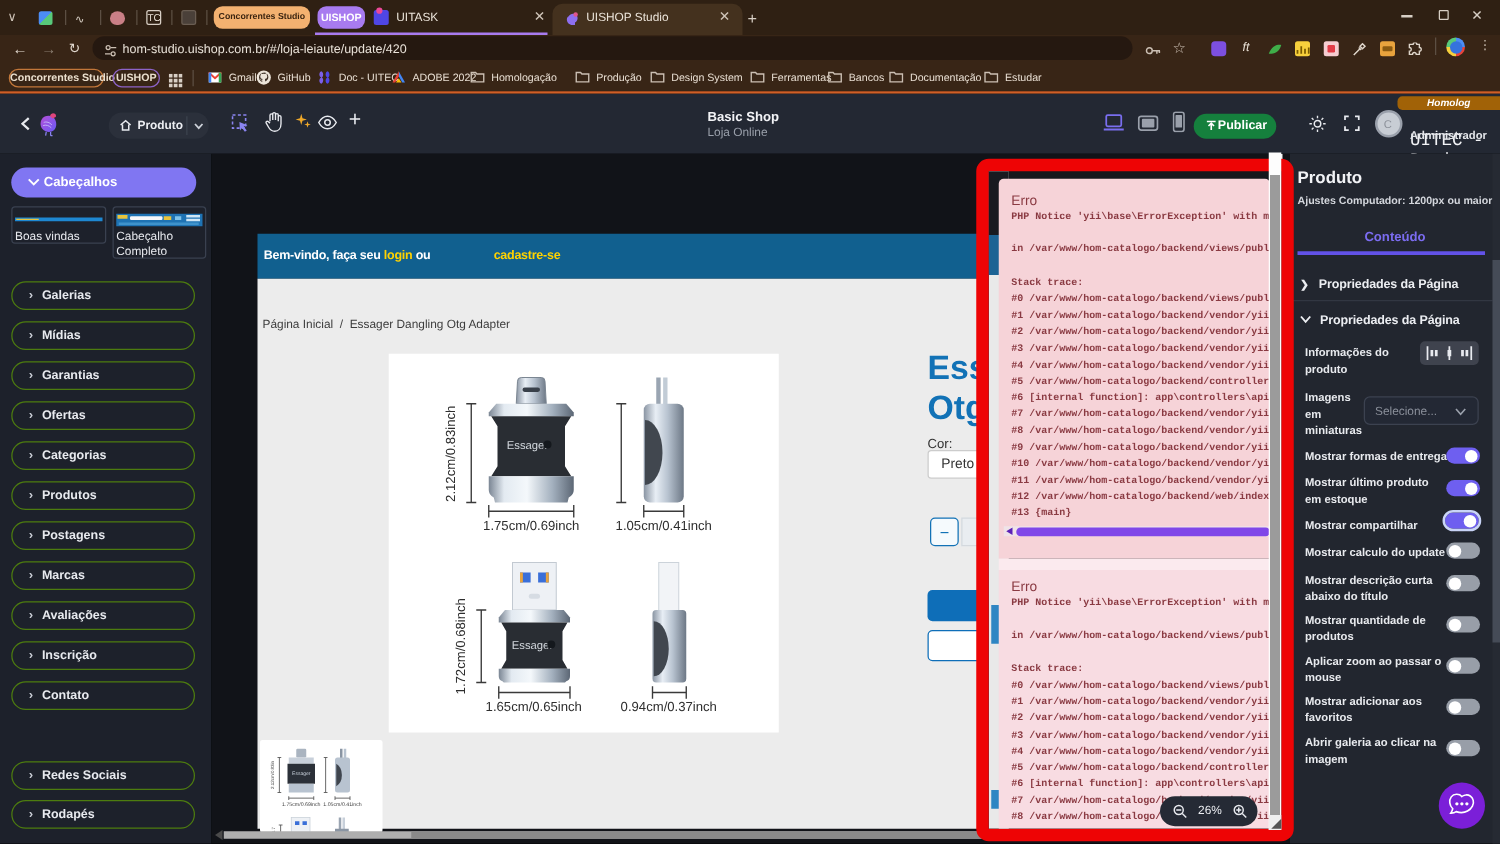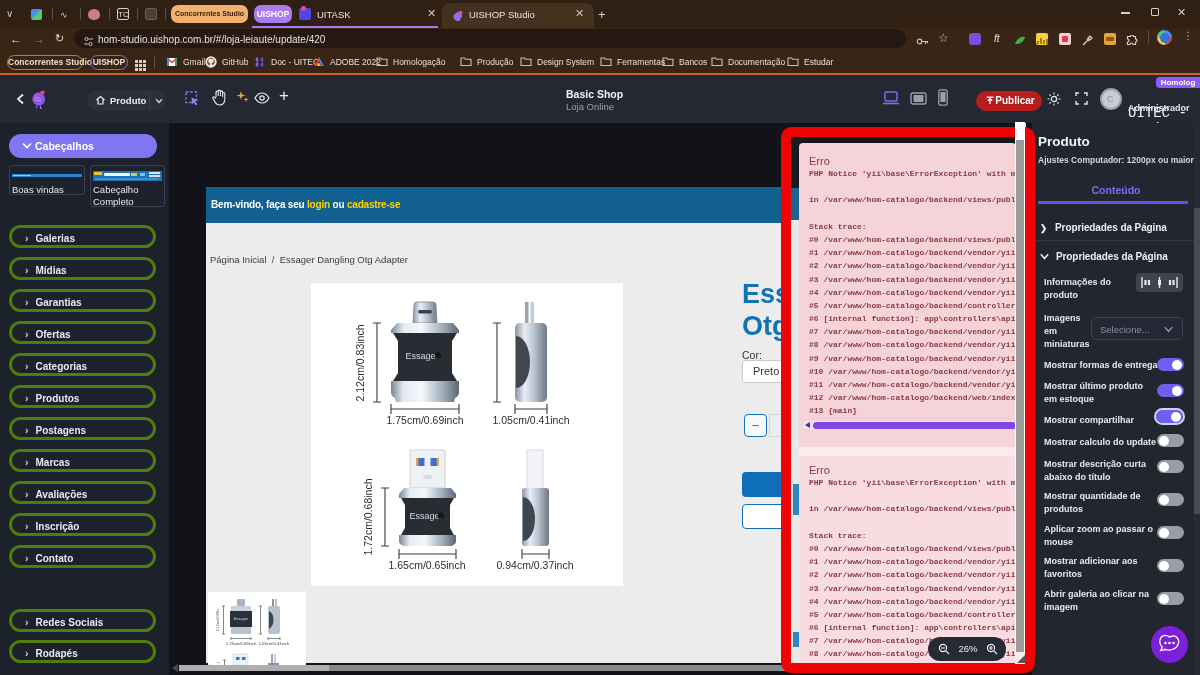--- a/index.html
+++ b/index.html
@@ -20,26 +20,26 @@
     color:#fff; font-size:8.5px; font-weight:bold; line-height:18px; text-align:center; }
   .groupline { left:252px; top:26px; width:186px; height:2px; background:#a87bf0; }
   .activetab { left:442px; top:3px; width:152px; height:25px; background:#44311e; border-radius:8px 8px 0 0; }
   .tabtext { color:#ece4da; font-size:9.5px; }
   .tabx { color:#cfc4b8; font-size:11px; }
   .bmk { display:flex; align-items:center; gap:5px; color:#e9dfd3; font-size:8.5px; white-space:nowrap; }
   .bmk i { font-style:normal; }
 
   
   #appheader { left:0; top:75px; width:1200px; height:48px; background:#232833; }
-  #homolog { right:0; top:77px; width:44px; height:11px; background:#8b5cf6; border-radius:4px 0 0 4px;
-      color:#fff; font-size:8px; font-weight:bold; text-align:center; line-height:11px; }
+  #homolog { right:0; top:77px; width:82px; height:11px; background:#a16207; border-radius:4px 0 0 4px;
+      color:#fff; font-size:8px; font-weight:bold; text-align:center; line-height:11px;font-style:italic; }
 
   
   #sidebar { left:0; top:123px; width:169px; height:552px; background:#1d212b; }
-  .pill { position:absolute; left:9px; width:147px; height:23px; border:3px solid #4d7c0f;
+  .pill { position:absolute; left:9px; width:147px; height:23px; border:1px solid #4d7c0f;
       border-radius:12px; color:#e8eaef; font-size:10px; font-weight:bold; line-height:21px; }
   .pill .chev { display:inline-block; margin:0 7px 0 13px; color:#c9cdd6; font-weight:bold; font-size:10.5px; }
   #cabpill { position:absolute; left:9px; top:11px; width:148px; height:24px; background:#8076f2;
       border-radius:12px; color:#fff; font-size:10.5px; font-weight:bold; line-height:24px; }
 
   
   #canvas { left:169px; top:123px; width:863px; height:552px; background:#111318; overflow:hidden; }
   #site { position:absolute; left:37px; top:0; width:820px; height:552px; }
   #bluebar { position:absolute; left:0; top:64px; width:820px; height:36px; background:#11608f; }
   #pagebg { position:absolute; left:0; top:100px; width:820px; height:440px; background:#ececec; }
@@ -298,21 +298,21 @@
       <path d="M1 12.5 H17" stroke="#7a6ef0" stroke-width="1.6"></path>
     </svg>
     <svg class="abs" style="left:910px;top:17px;" width="17" height="13" viewBox="0 0 17 13">
       <rect x="1" y="1" width="15" height="11" rx="2" fill="none" stroke="#9aa0ab" stroke-width="1.4"></rect>
       <rect x="3.5" y="3" width="10" height="7" rx="0.8" fill="#9aa0ab"></rect>
     </svg>
     <svg class="abs" style="left:938px;top:14px;" width="10" height="17" viewBox="0 0 10 17">
       <rect x="0.8" y="0.8" width="8.4" height="15.4" rx="1.8" fill="none" stroke="#9aa0ab" stroke-width="1.3"></rect>
       <rect x="2.4" y="3" width="5.2" height="10" rx="0.5" fill="#9aa0ab"></rect>
     </svg>
-    <div class="abs" style="left:976px;top:16px;width:66px;height:20px;background:#b91c1c;border-radius:10px;color:#fff;font-size:10px;font-weight:bold;text-align:center;line-height:20px;">
+    <div class="abs" style="left:955px;top:16px;width:66px;height:20px;background:#15803d;border-radius:10px;color:#fff;font-size:10px;font-weight:bold;text-align:center;line-height:20px;">
       <svg style="position:absolute;left:9px;top:5px;" width="10" height="10" viewBox="0 0 10 10">
           <path d="M5 8 V3 M2.8 4.8 L5 2.6 L7.2 4.8" stroke="#fff" stroke-width="1.3" fill="none"></path>
           <path d="M1.5 1.2 H8.5" stroke="#fff" stroke-width="1.3"></path>
         </svg>
       <span style="margin-left:12px;">Publicar</span>
     </div>
     <svg class="abs" style="left:1047px;top:17px;" width="14" height="14" viewBox="0 0 14 14">
       <circle cx="7" cy="7" r="2.6" fill="none" stroke="#e8eaef" stroke-width="1.2"></circle>
       <g stroke="#e8eaef" stroke-width="1.1">
           <path d="M7 0.5 V2.5 M7 11.5 V13.5 M0.5 7 H2.5 M11.5 7 H13.5 M2.4 2.4 L3.8 3.8 M10.2 10.2 L11.6 11.6 M2.4 11.6 L3.8 10.2 M10.2 3.8 L11.6 2.4"></path>
@@ -363,21 +363,21 @@
     <div class="pill" style="top:358px;"><span class="chev">›</span>Avaliações</div>
     <div class="pill" style="top:390px;"><span class="chev">›</span>Inscrição</div>
     <div class="pill" style="top:422px;"><span class="chev">›</span>Contato</div>
     <div class="pill" style="top:486px;"><span class="chev">›</span>Redes Sociais</div>
     <div class="pill" style="top:517px;"><span class="chev">›</span>Rodapés</div>
   </div>
 
   <div class="abs" id="canvas">
     <div id="site">
       <div id="bluebar">
-        <div style="position:absolute;left:5px;top:12px;color:#fff;font-size:10px;letter-spacing:-0.2px;font-weight:bold;">Bem-vindo, faça seu <span style="color:#ffd200;">login</span> ou <span style="color:#ffd200;">cadastre-se</span></div>
+        <div style="position:absolute;left:5px;top:12px;color:#fff;font-size:10px;letter-spacing:-0.2px;font-weight:bold;">Bem-vindo, faça seu <span style="color:#ffd200;">login</span> ou <span style="color:#ffd200;margin-left:48px;">cadastre-se</span></div>
       </div>
       <div id="pagebg"></div>
       <div style="position:absolute;left:4px;top:131px;color:#3c3c3c;font-size:9.5px;">Página Inicial&nbsp;&nbsp;/&nbsp;&nbsp;Essager Dangling Otg Adapter</div>
 
       <div style="position:absolute;left:105px;top:160px;width:312px;height:303px;background:#fff;">
         <svg width="312" height="303" viewBox="0 0 312 303">
           <defs>
             <linearGradient id="met" x1="0" y1="0" x2="1" y2="0">
               <stop offset="0" stop-color="#7b8694"></stop>
                 <stop offset="0.18" stop-color="#e3eaf1"></stop>

